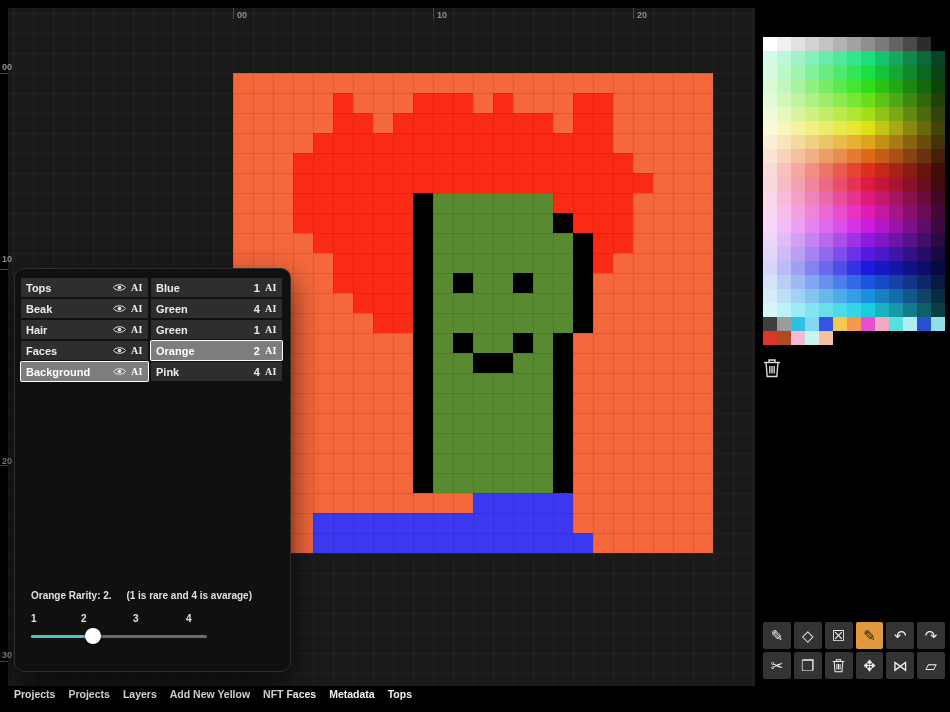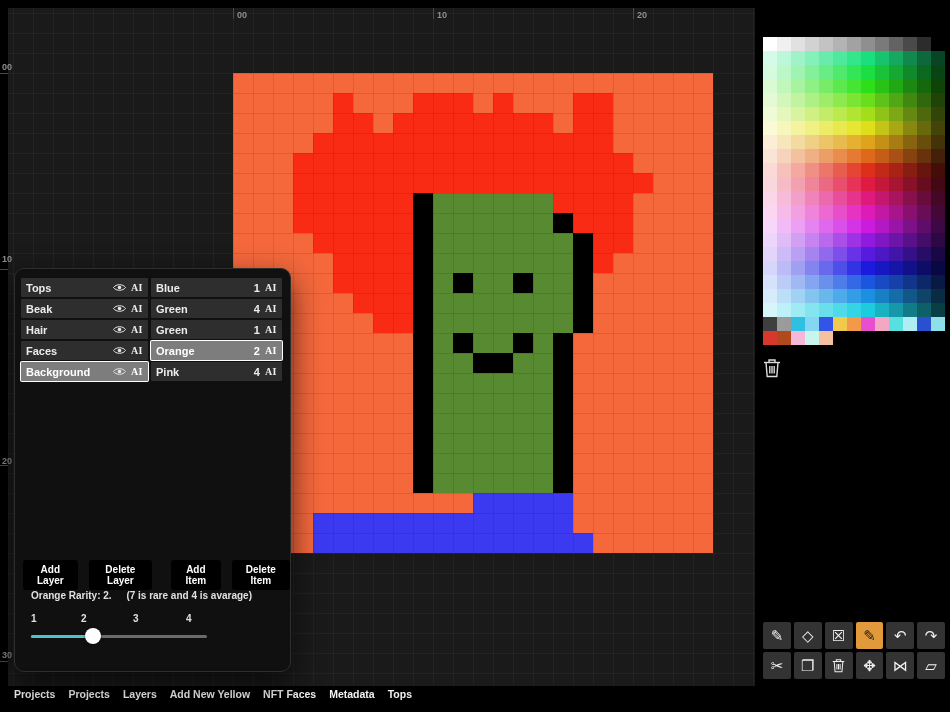--- a/index.html
+++ b/index.html
@@ -752,29 +752,23 @@
             <span class="lcount">2</span>
             <span class="icon-ai">AI</span>
           </div>
           <div class="lrow">
             <span class="lname">Pink</span>
             <span class="lcount">4</span>
             <span class="icon-ai">AI</span>
           </div>
         </div>
     </div>
-    <div class="btnrow">
-      <button>Add Layer</button>
-      <button>Delete Layer</button>
-      <button class="gapL">Add Item</button>
-      <button>Delete Item</button>
-    </div>
     <div class="rarity">
       <span>Orange Rarity: 2.</span>
-      <span class="hint">(7 is rare and 4 is avarage)</span>
+      <span class="hint">(1 is rare and 4 is avarage)</span>
     </div>
     <div class="slider-labels">
       <span style="left:16px">1</span>
       <span style="left:66px">2</span>
       <span style="left:118px">3</span>
       <span style="left:171px">4</span>
     </div>
     <div class="slider-track">
       <div class="slider-fill" style="width: 35%; background: rgb(79, 195, 203);"></div>
       <div class="slider-thumb" style="left: calc(35% - 8px);"></div>

